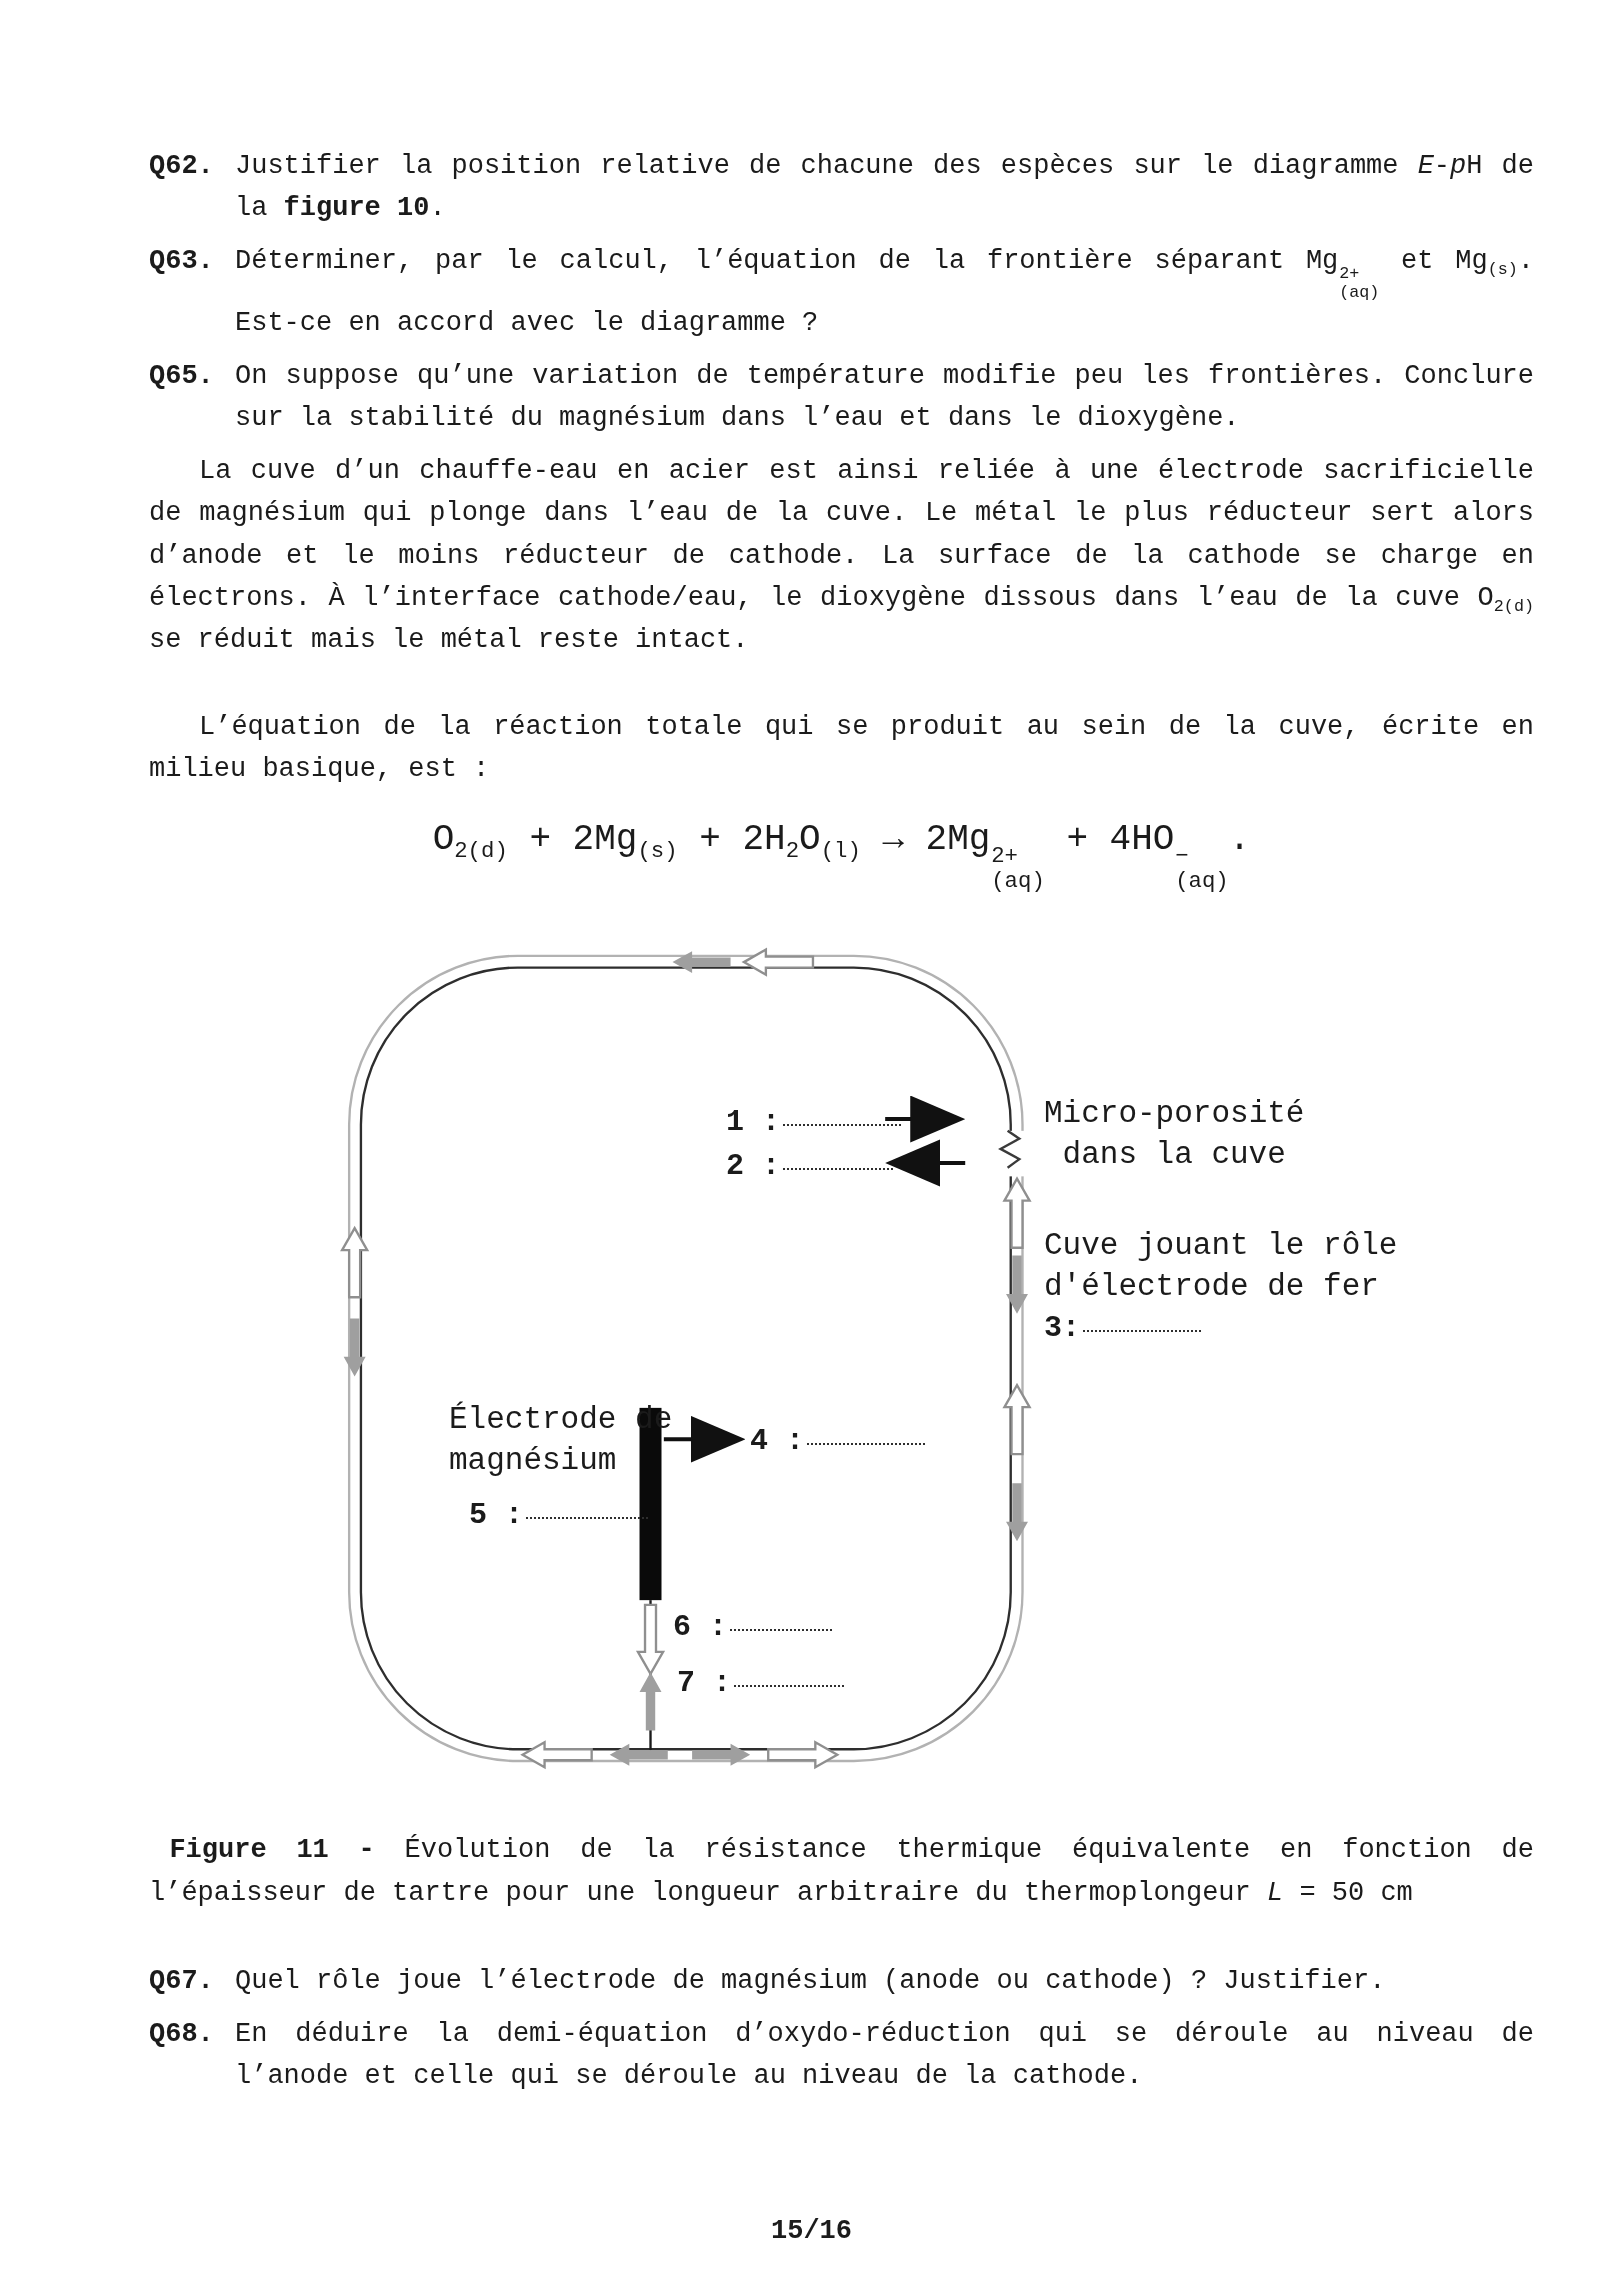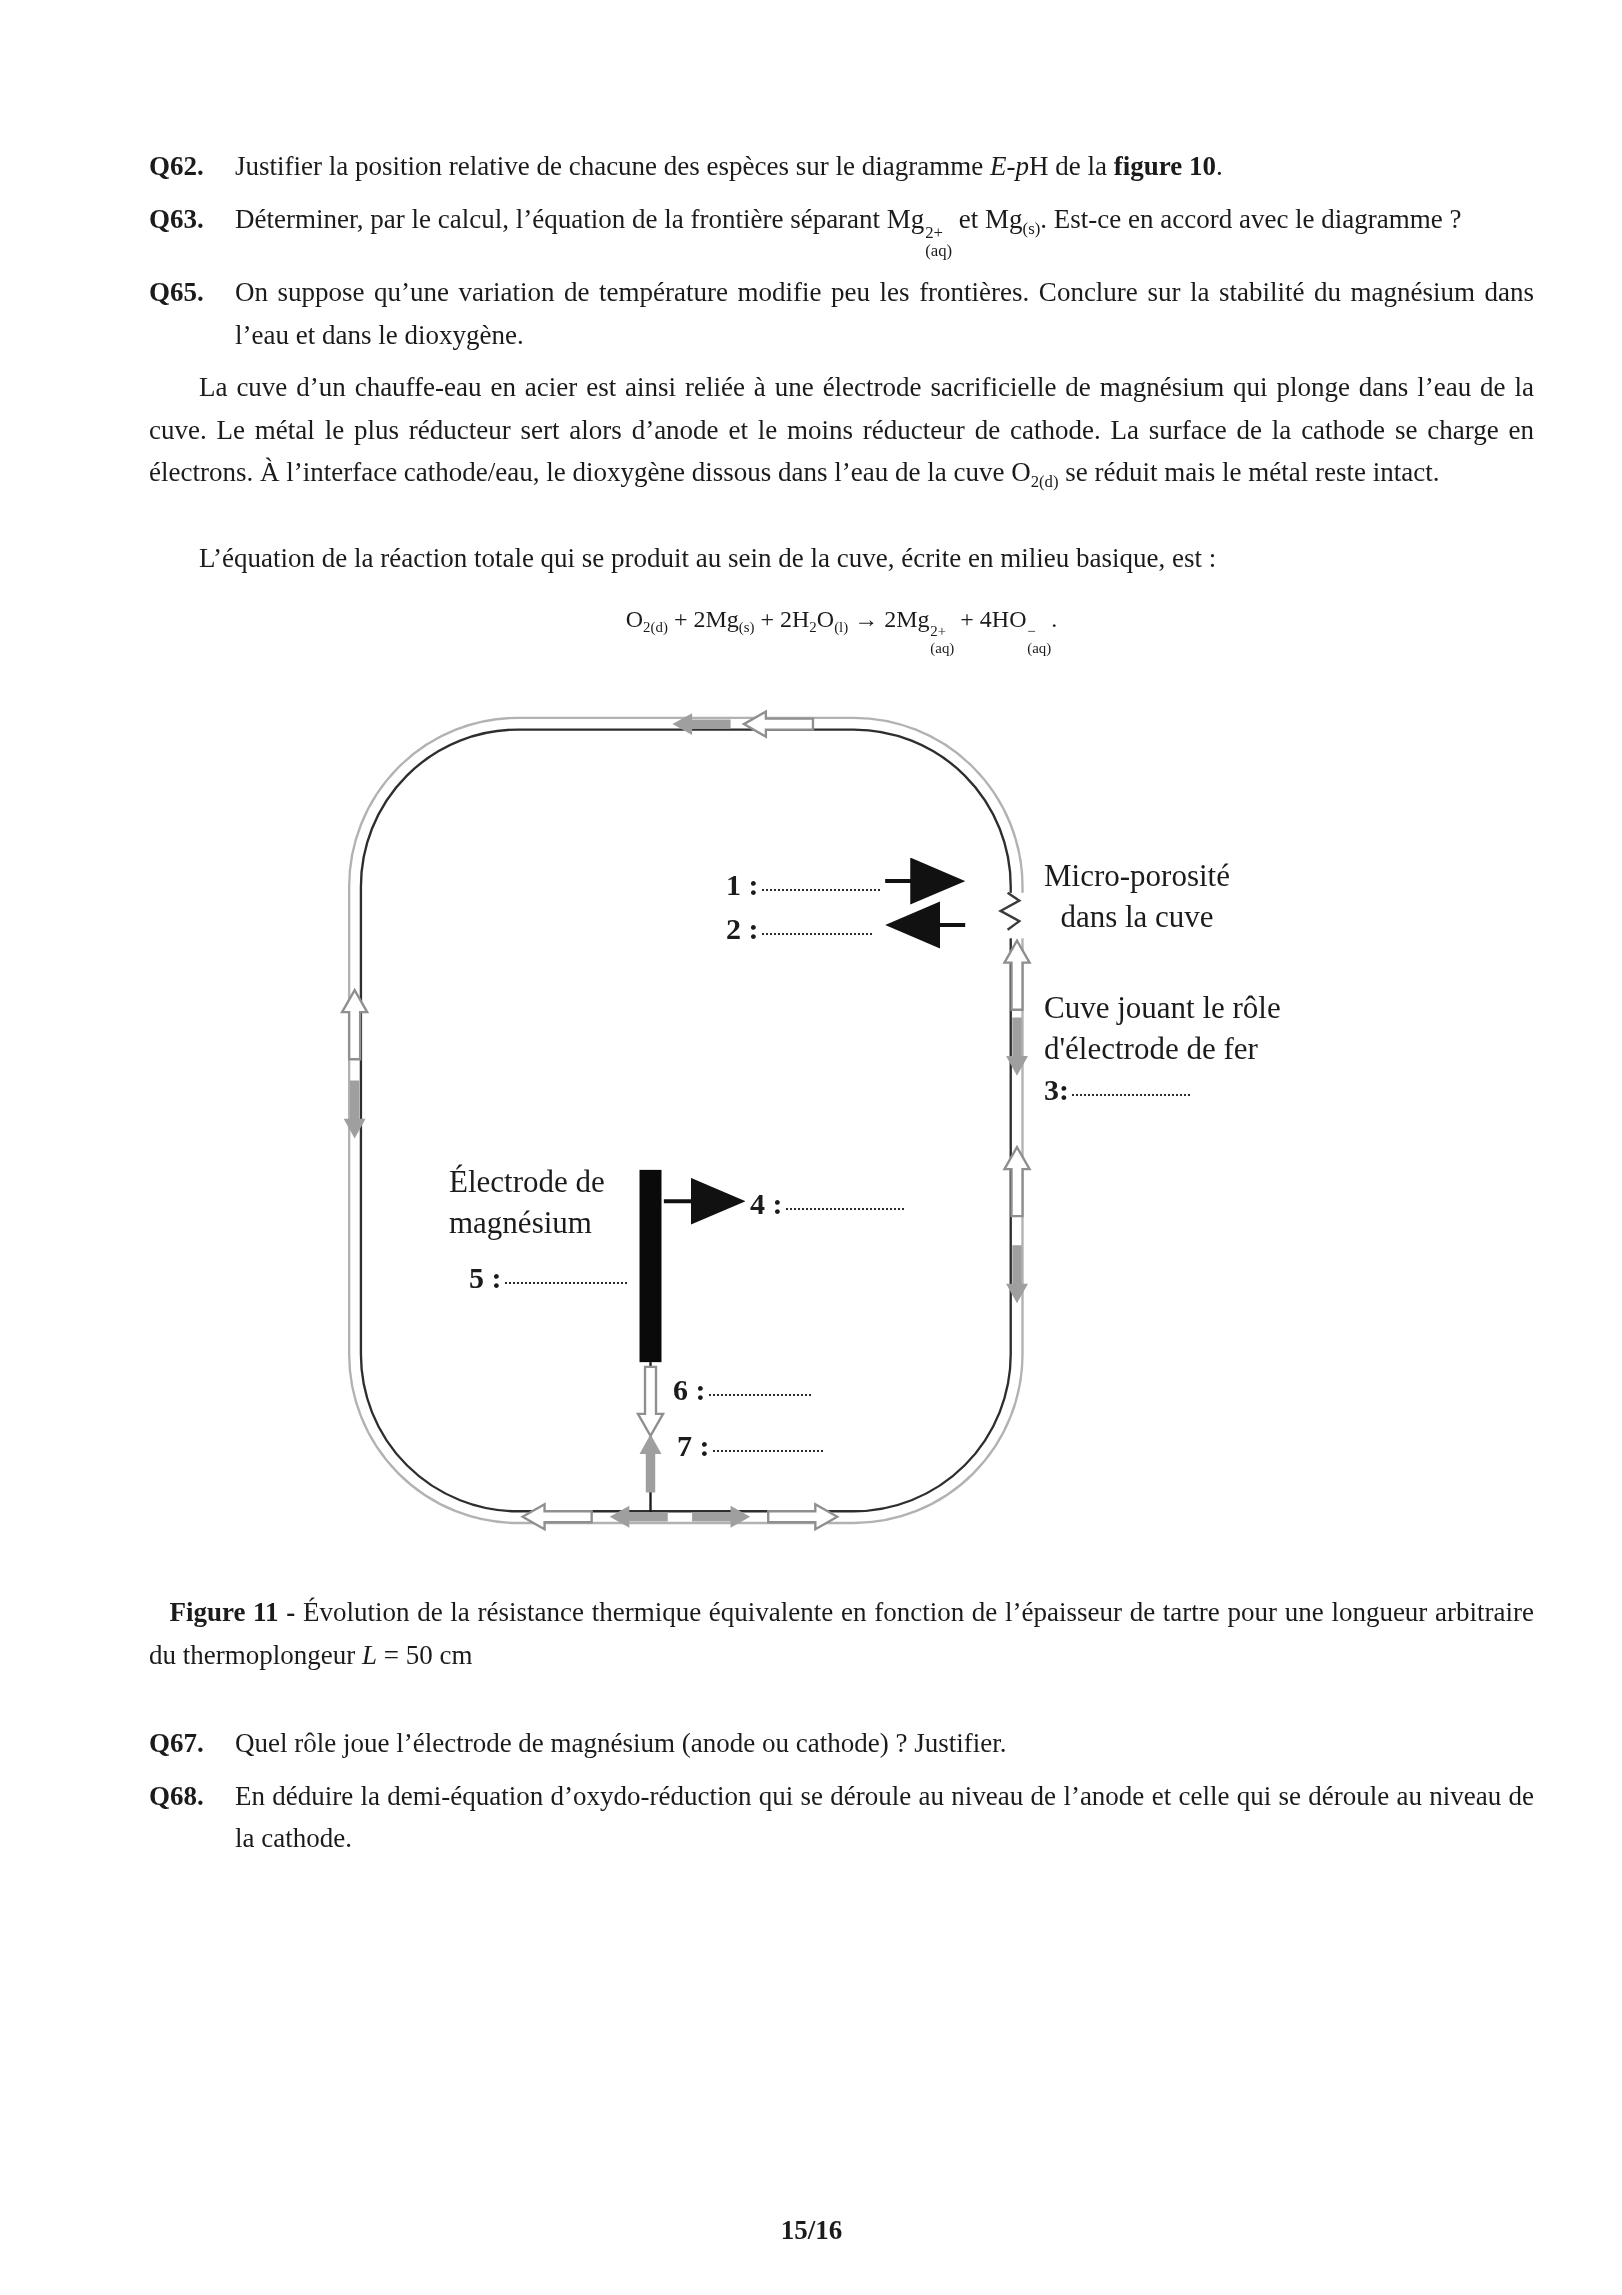--- a/index.html
+++ b/index.html
@@ -3,32 +3,32 @@
 <meta charset="utf-8">
 <style>
   *{box-sizing:border-box;margin:0;padding:0;}
   html,body{background:#ffffff;}
   body{
     width:1623px;height:2295px;position:relative;overflow:hidden;
     color:#1b1b1b;
     font-family:"Liberation Serif","DejaVu Serif",serif;
     font-size:27px;
   }
-  .page{position:absolute;inset:0;padding:145px 89px 0 149px;}
+  .page{position:absolute;inset:0;padding:145px 89px 0 149px;font-family:Liberation Mono, monospace;}
 
   
   .question{display:flex;margin-bottom:10.2px;}
   .qlabel{font-weight:700;flex:0 0 86px;line-height:1.57;}
   .qtext{flex:1;text-align:justify;line-height:1.57;}
 
   p.para{text-align:justify;line-height:1.57;text-indent:50px;}
   p.para.gap-top{margin-top:44px;}
 
   .equation{
-    text-align:center;font-size:24px;line-height:1.6;
+    text-align:center;font-size:36px;line-height:1.6;
     margin:20.4px 0 23.6px 0;
   }
 
   sub{font-size:0.62em;line-height:0;vertical-align:-0.35em;}
   .ss{display:inline-flex;flex-direction:column;align-items:flex-start;
       font-size:0.62em;line-height:1.12;vertical-align:-0.6em;margin-left:0.8px;}
   .ss span{display:block;}
 
   
   .figure{position:relative;margin-top:43px;height:846px;}

